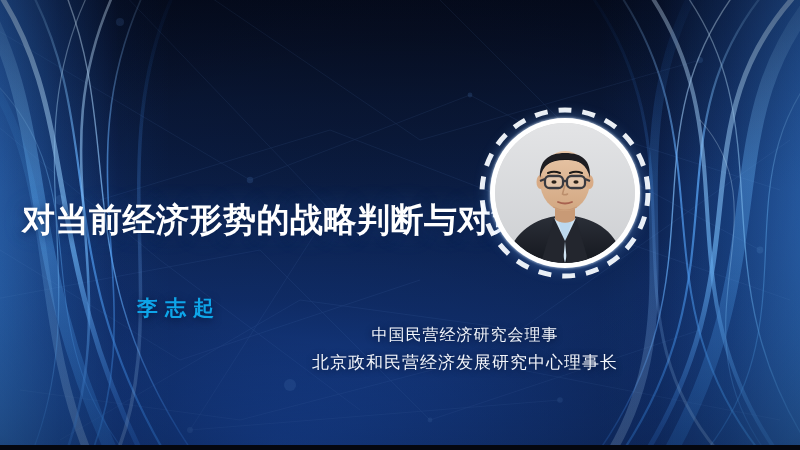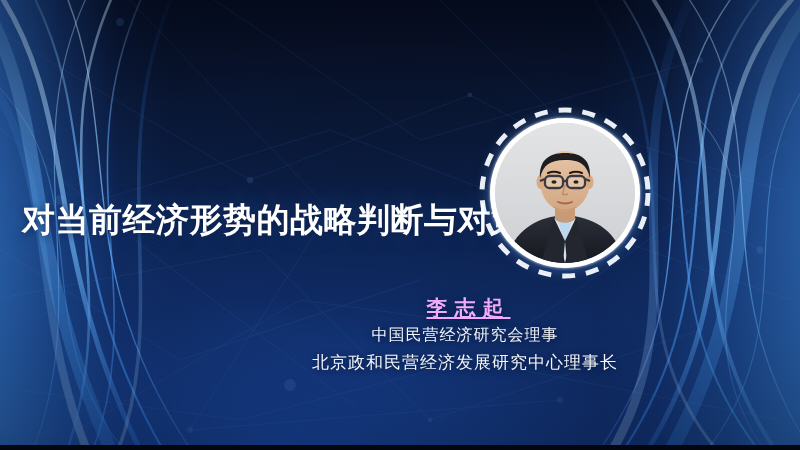--- a/index.html
+++ b/index.html
@@ -101,29 +101,27 @@
     border-radius:50%;
     overflow:hidden;
     background:#d9dadc;
   }
   .photo svg { display:block; }
 
   
   .speaker-name {
     position:absolute;
     left:0; right:0; top:294px;
-    text-align:center;
     font-size:21px;
     font-weight:bold;
-    color:#f0abfc;
+    color:#0ea5e9;
     letter-spacing:7px;
     text-indent:7px;
     text-shadow:0 2px 8px rgba(0,18,54,0.8);
     z-index:6;
-    text-decoration:underline;
   }
   .speaker-name .shift { padding-left:130px; }
 
   .cred {
     position:absolute;
     left:190px; right:60px;
     text-align:center;
     font-family:"Liberation Serif", "DejaVu Serif", serif;
     font-size:16px;
     color:#f2f5fb;

